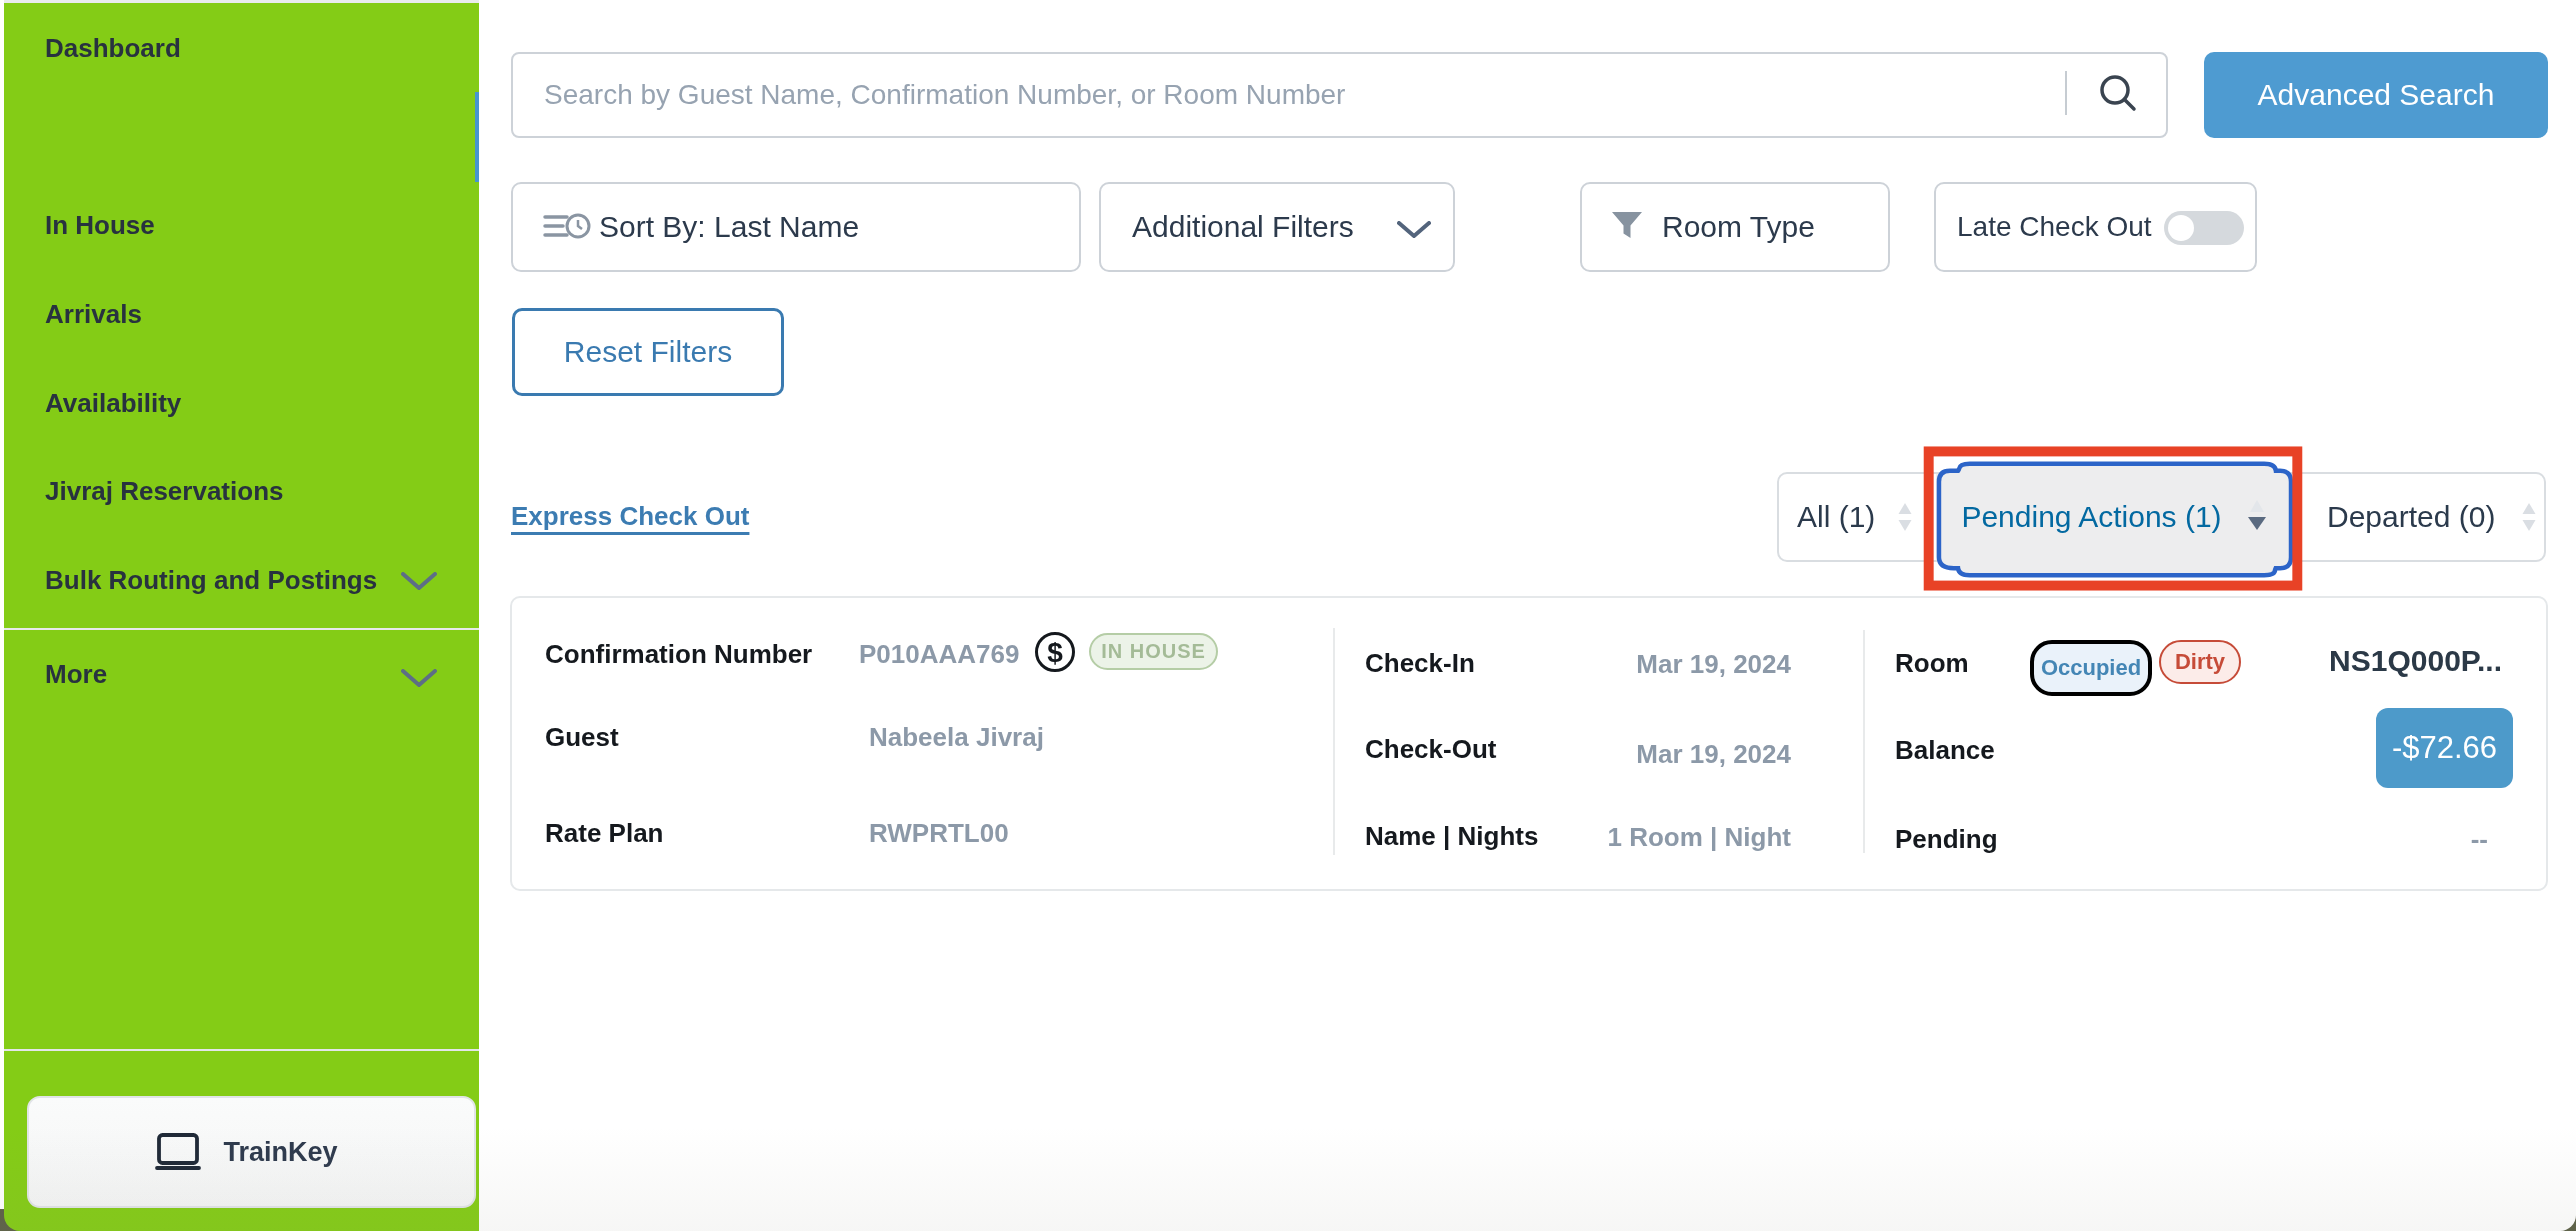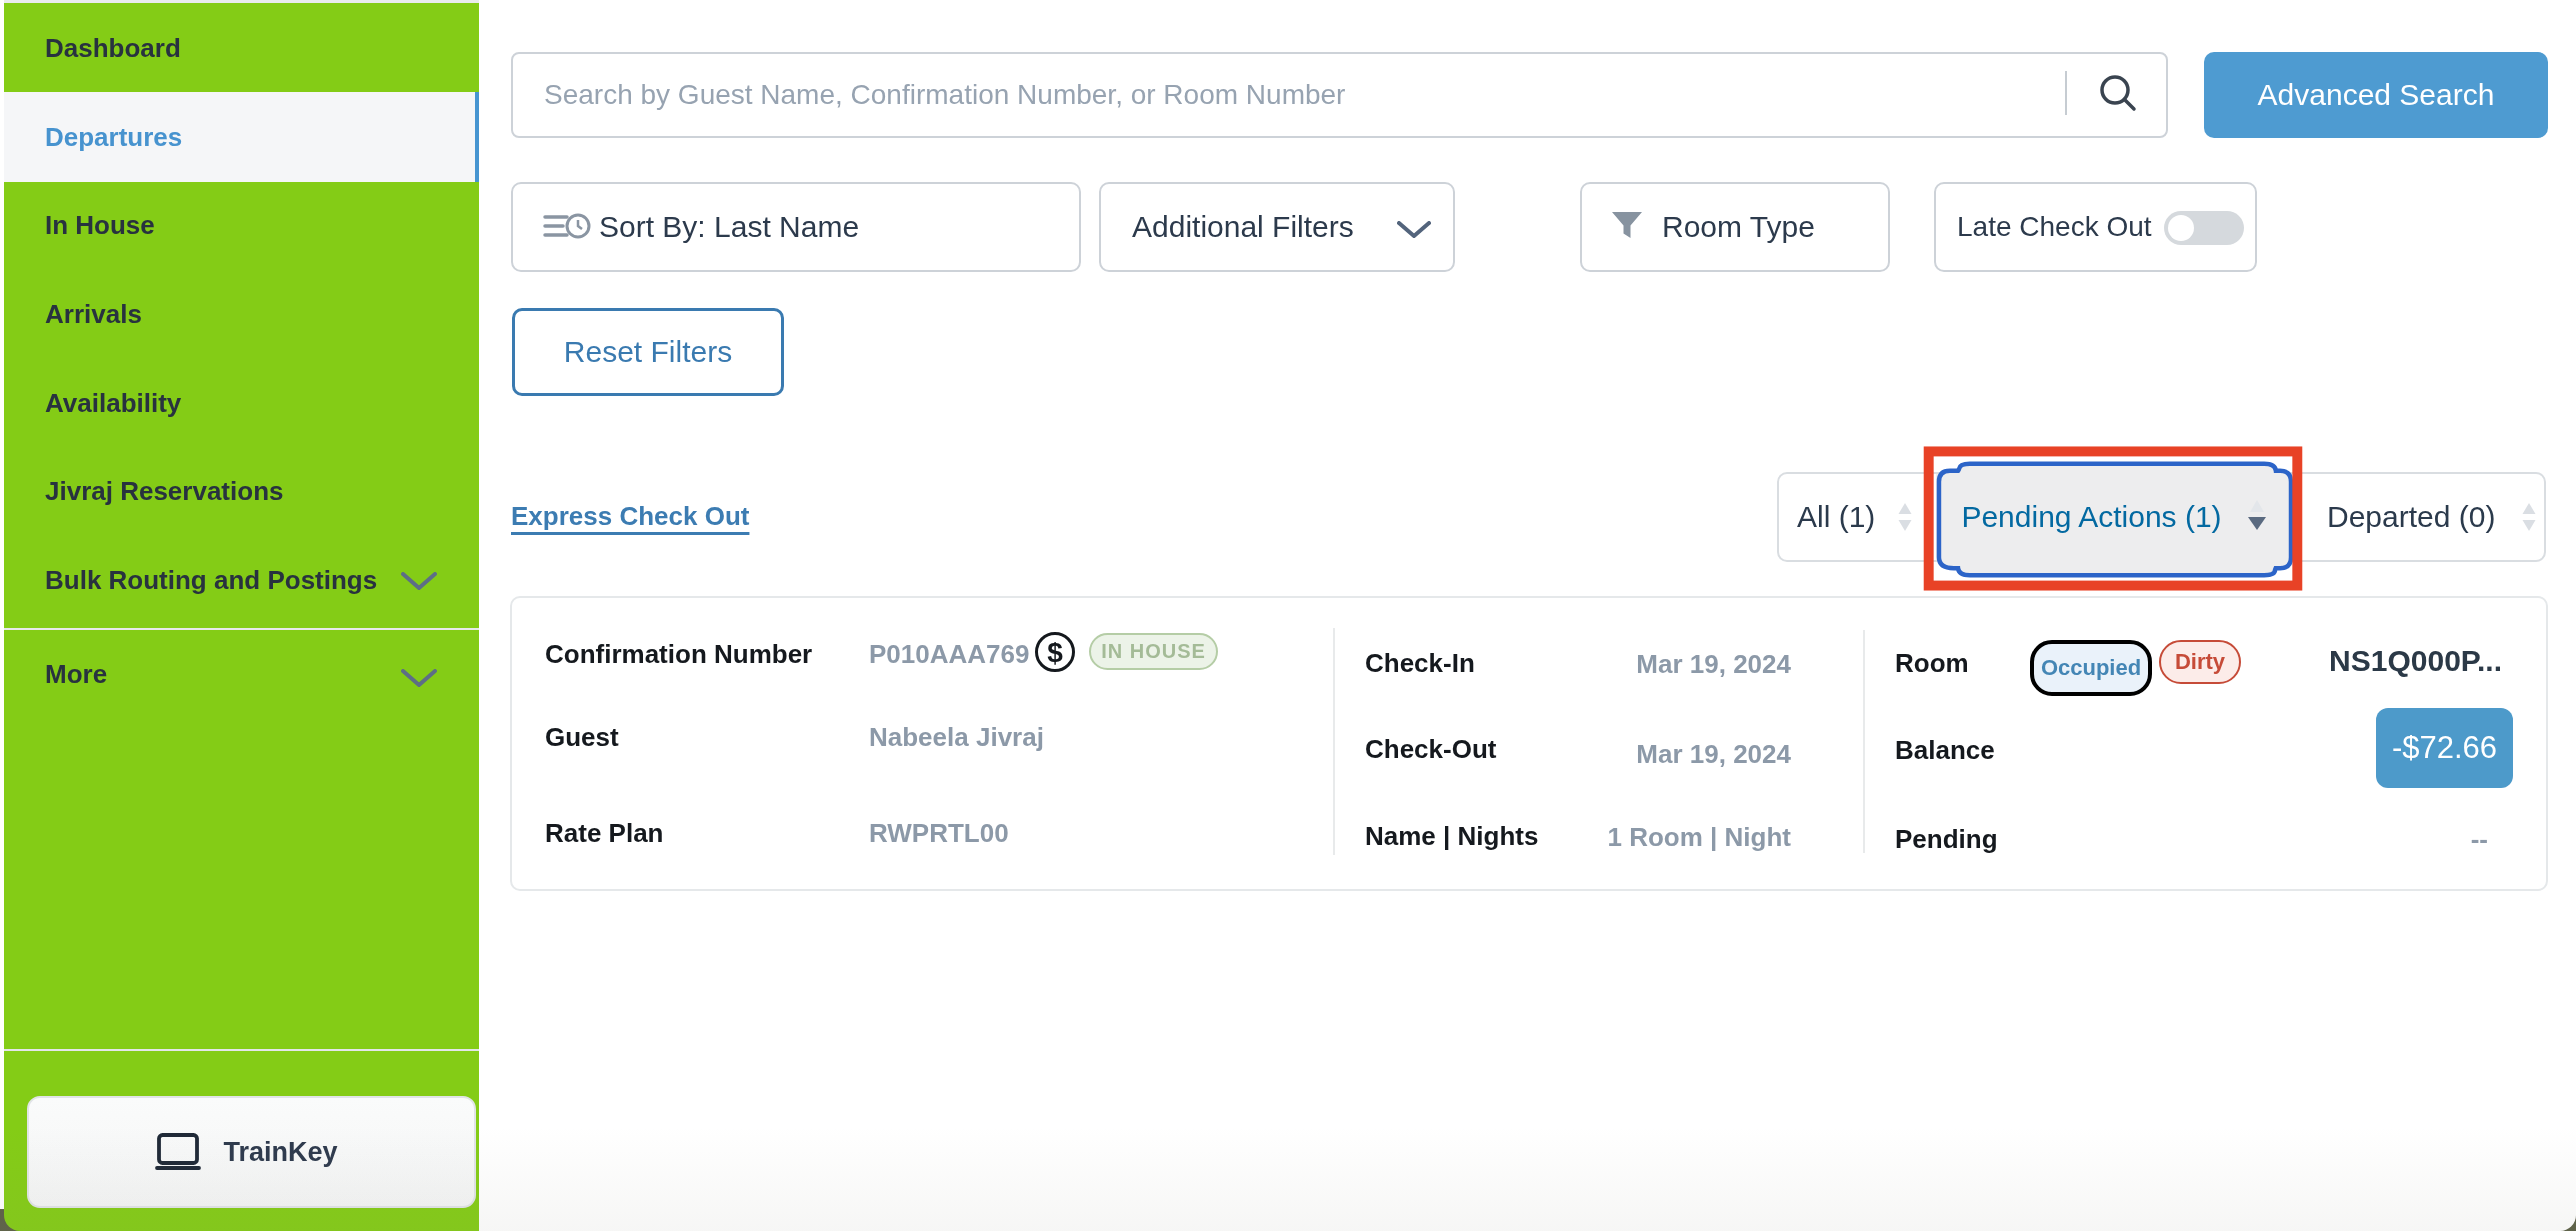--- a/index.html
+++ b/index.html
@@ -28,21 +28,20 @@
 </style>
 </head>
 <body>
 <div id="page">
   <div class="corner" style="left:0; top:1209px;"></div>
   <div class="corner" style="left:2554px; top:1209px;"></div>
 
   <div id="sidebar">
     <div class="abs" style="left:0;top:0;width:477px;height:3px;background:#e9ebed;"></div>
     <div class="navitem" style="top:4px;">Dashboard</div>
-    <div class="navitem" style="top:92px;height:90px;background:#f5f6f8;color:#4793cf;">Departures</div>
     <div class="abs" style="right:0;top:92px;width:6px;height:90px;background:#4795d1;"></div>
     <div class="navitem" style="top:181px;">In House</div>
     <div class="navitem" style="top:270px;">Arrivals</div>
     <div class="navitem" style="top:359px;">Availability</div>
     <div class="navitem" style="top:447px;">Jivraj Reservations</div>
     <div class="navitem" style="top:536px;">Bulk Routing and Postings</div>
     <svg class="chev" style="top:572px;" viewBox="0 0 36 18">
         <path d="M2 2 L18 16 L34 2" fill="none" stroke="#5d6e86" stroke-width="4" stroke-linecap="round"></path>
       </svg>
     <div class="abs" style="left:0;top:628px;width:477px;height:2px;background:#e7e9ea;"></div>
@@ -117,21 +116,21 @@
     <svg class="abs" style="left:2043px;top:503px;" width="14" height="28" viewBox="0 0 14 28">
       <path d="M7 0 L13.5 11 H0.5 Z" fill="#dadee3"></path>
         <path d="M7 28 L13.5 17 H0.5 Z" fill="#dadee3"></path>
     </svg>
 
     <div class="abs" id="card" style="left:31px;top:596px;width:2038px;height:295px;border:2px solid #e5e8ea;border-radius:10px;background:#fff;"></div>
     <div class="abs" style="left:854px;top:628px;width:2px;height:227px;background:#e8eaeb;"></div>
     <div class="abs" style="left:1384px;top:630px;width:2px;height:223px;background:#e8eaeb;"></div>
 
     <div class="lbl" style="left:66px;top:639px;">Confirmation Number</div>
-    <div class="val" style="left:390px;top:639px;">P010AAA769</div>
+    <div class="val" style="left:380px;top:639px;">P010AAA769</div>
     <svg class="abs" style="left:555px;top:631px;" width="42" height="42" viewBox="0 0 42 42">
       <circle cx="21" cy="21" r="18.5" fill="none" stroke="#14181d" stroke-width="3"></circle>
       <text x="21" y="31" text-anchor="middle" font-size="28" font-weight="bold" fill="#14181d" font-family="Liberation Sans, sans-serif">$</text>
     </svg>
     <div class="abs" style="left:610px;top:633px;width:129px;height:37px;background:#ecf3e8;border:2px solid #b5cda6;border-radius:19px;display:flex;align-items:center;justify-content:center;font-size:20px;font-weight:bold;letter-spacing:1px;color:#a4bb97;">IN HOUSE</div>
     <div class="lbl" style="left:66px;top:722px;">Guest</div>
     <div class="val" style="left:390px;top:722px;">Nabeela Jivraj</div>
     <div class="lbl" style="left:66px;top:818px;">Rate Plan</div>
     <div class="val" style="left:390px;top:818px;">RWPRTL00</div>
 

